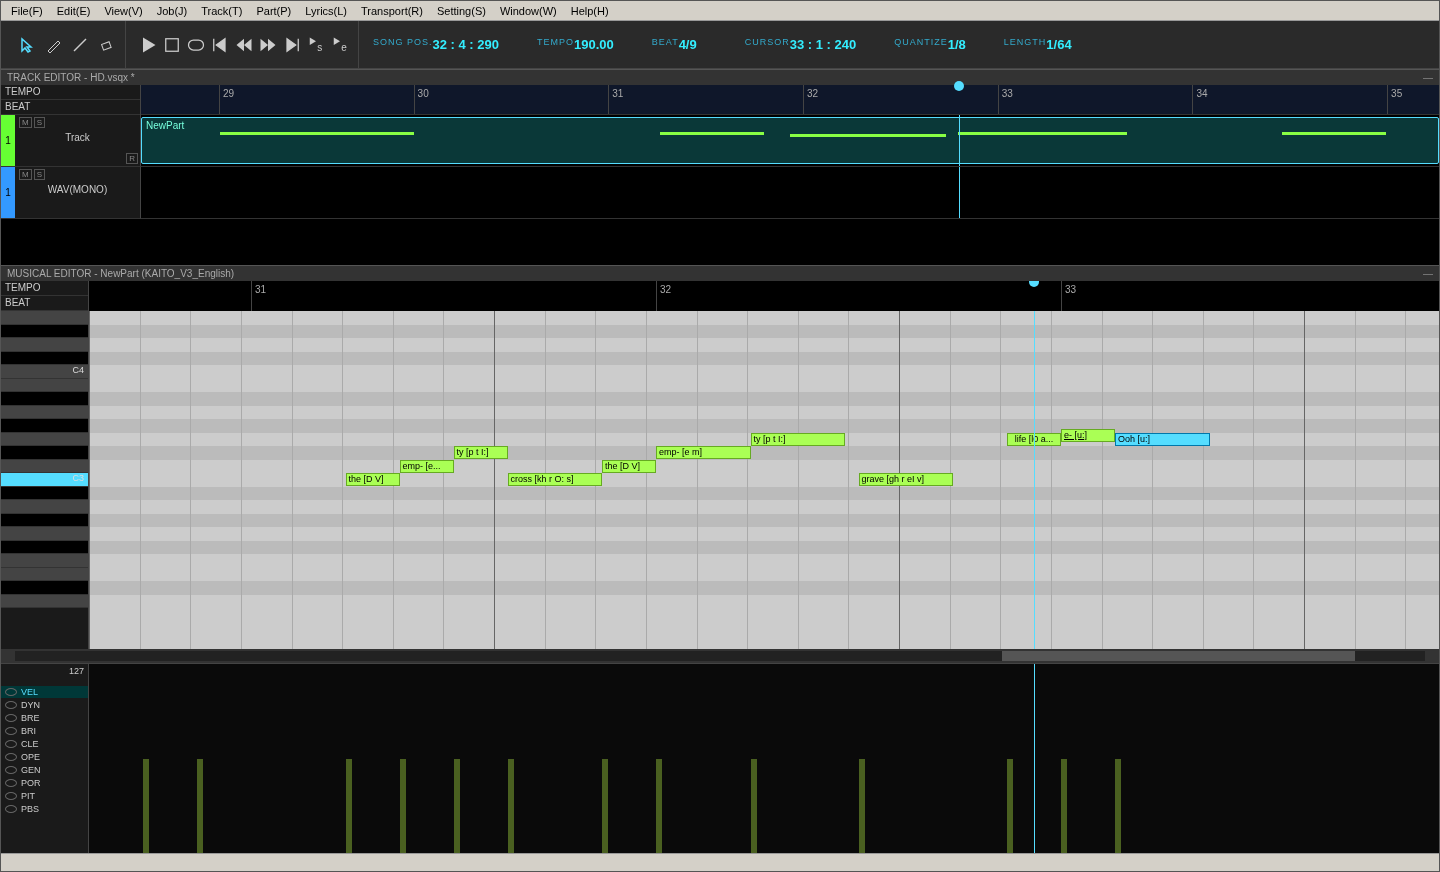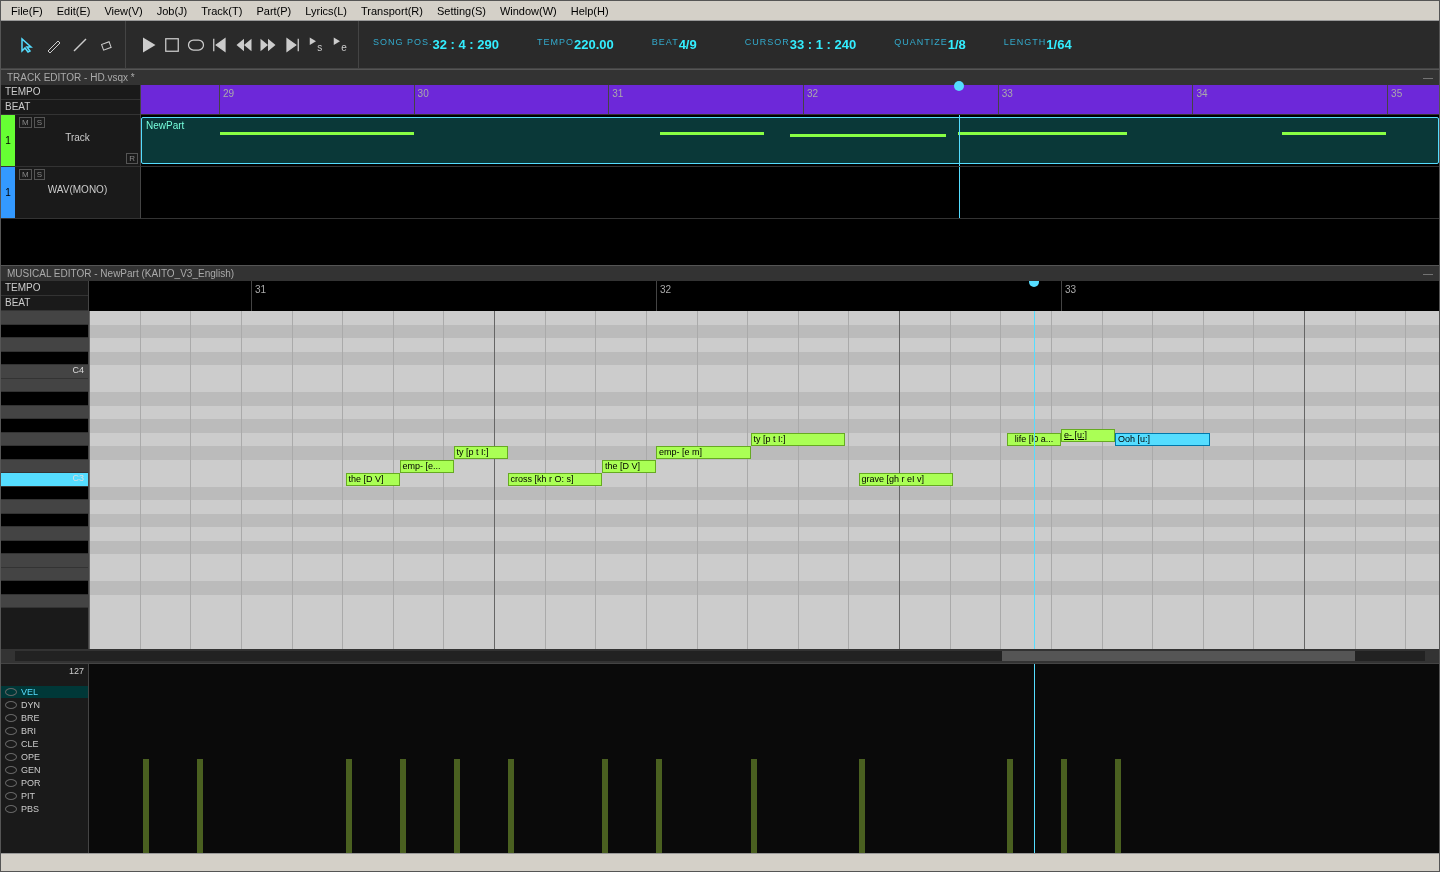--- a/index.html
+++ b/index.html
@@ -24,21 +24,21 @@
 
 
 .panel-title { background: #333; height: 16px; display: flex; align-items: center; padding: 0 6px; color: #aaa; font-size: 10px; border-top: 1px solid #555; }
 .panel-title .min-btn { margin-left: auto; color: #888; cursor: pointer; }
 
 
 .track-editor { height: 180px; display: flex; flex-direction: column; background: #000; }
 .track-ruler { height: 30px; display: flex; }
 .track-ruler-left { width: 140px; background: #222; border-right: 1px solid #444; display: flex; flex-direction: column; }
 .ruler-label { height: 15px; padding: 1px 4px; background: #1a1a1a; border-bottom: 1px solid #333; color: #ccc; font-size: 10px; }
-.track-ruler-right { flex: 1; position: relative; background: #6d28d9; border-bottom: 1px solid #333; }
+.track-ruler-right { flex: 1; position: relative; background: #0f172a; border-bottom: 1px solid #333; }
 .ruler-tick { position: absolute; top: 0; height: 100%; border-left: 1px solid #444; color: #aaa; font-size: 10px; padding-left: 3px; padding-top: 3px; }
 .playhead-ind { position: absolute; width: 10px; height: 10px; background: #5df; border-radius: 50%; transform: translateX(-5px); top: -4px; }
 .track-row { height: 52px; display: flex; }
 .track-header { width: 140px; background: #1a1a1a; border-right: 1px solid #444; border-bottom: 1px solid #333; display: flex; }
 .track-num { width: 14px; display: flex; align-items: center; justify-content: center; color: #000; font-size: 10px; }
 .track-num.green { background: #6f3; }
 .track-num.blue { background: #39f; }
 .track-info { flex: 1; display: flex; flex-direction: column; padding: 2px 4px; position: relative; }
 .track-ms { display: flex; gap: 2px; font-size: 8px; color: #888; }
 .track-ms span { border: 1px solid #555; padding: 0 2px; }
@@ -178,21 +178,21 @@
           </svg>
         </span>
     </div>
     <div class="status-pair">
       <div class="status-group">
           <span class="status-label">SONG POS.</span>
           <span class="status-value">32 : 4 : 290</span>
         </div>
       <div class="status-group">
           <span class="status-label">TEMPO</span>
-          <span class="status-value">220.00</span>
+          <span class="status-value">190.00</span>
         </div>
       <div class="status-group">
           <span class="status-label">BEAT</span>
           <span class="status-value">4/9</span>
         </div>
     </div>
     <div style="width:20px"></div>
     <div class="status-pair">
       <div class="status-group">
           <span class="status-label">CURSOR</span>

